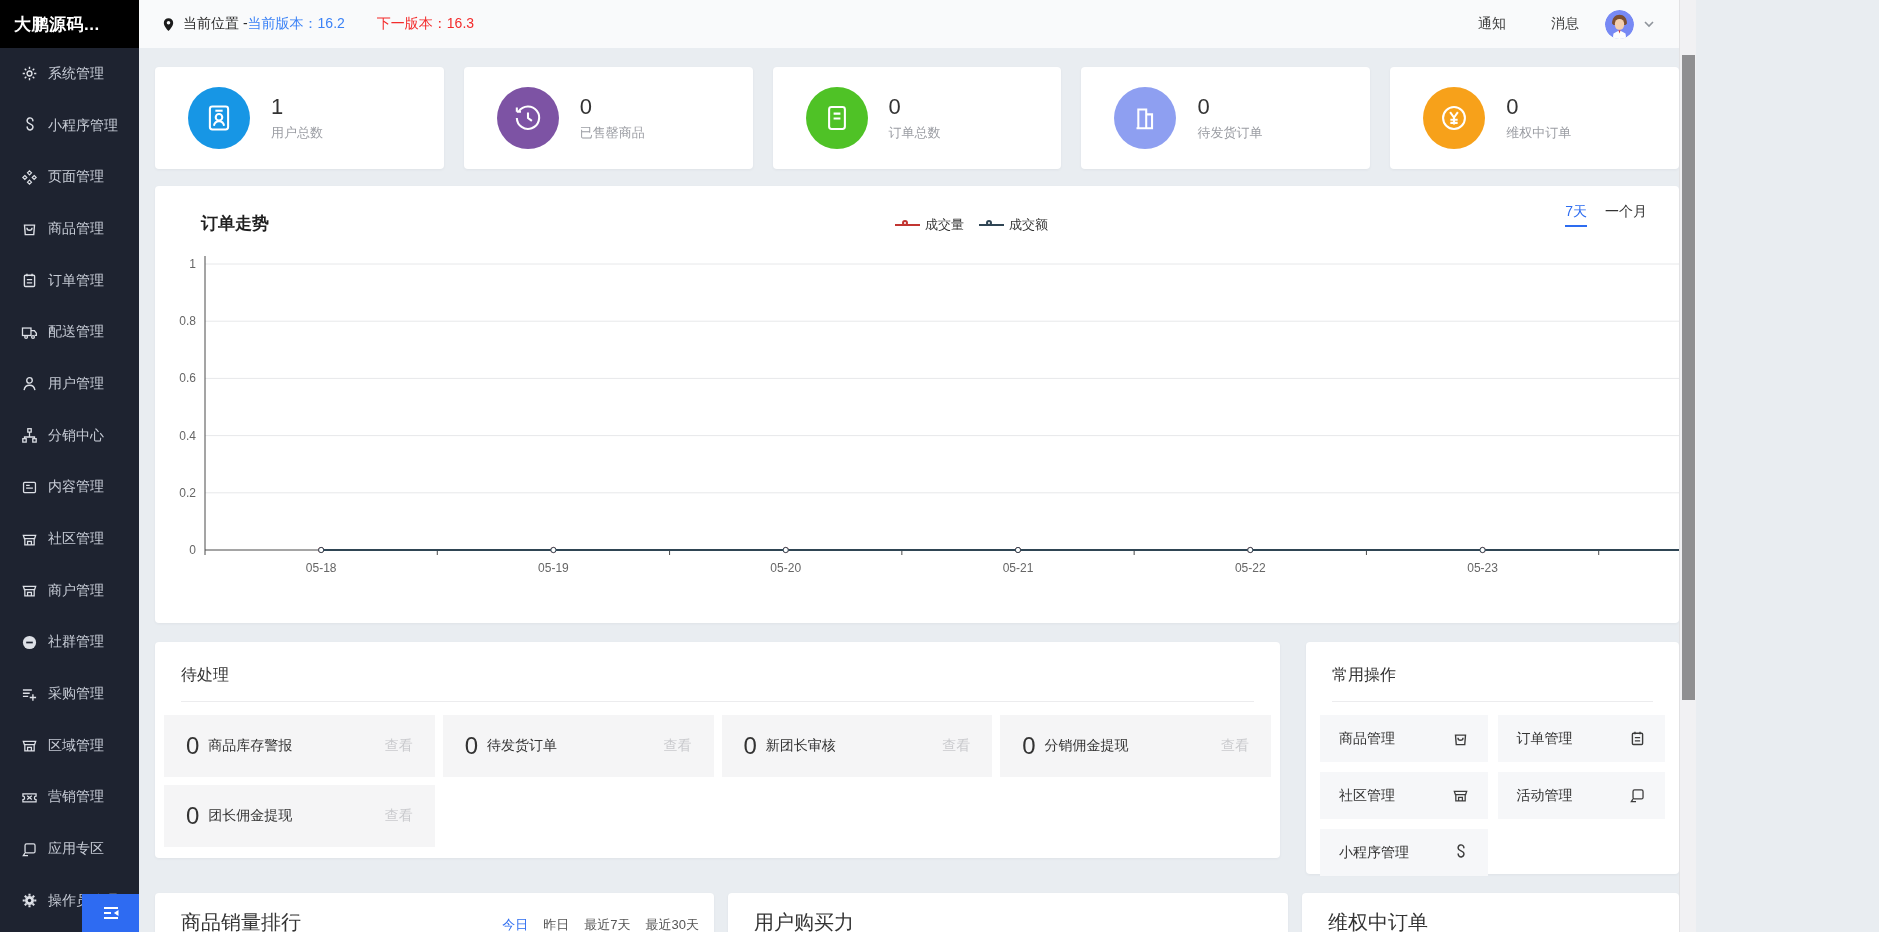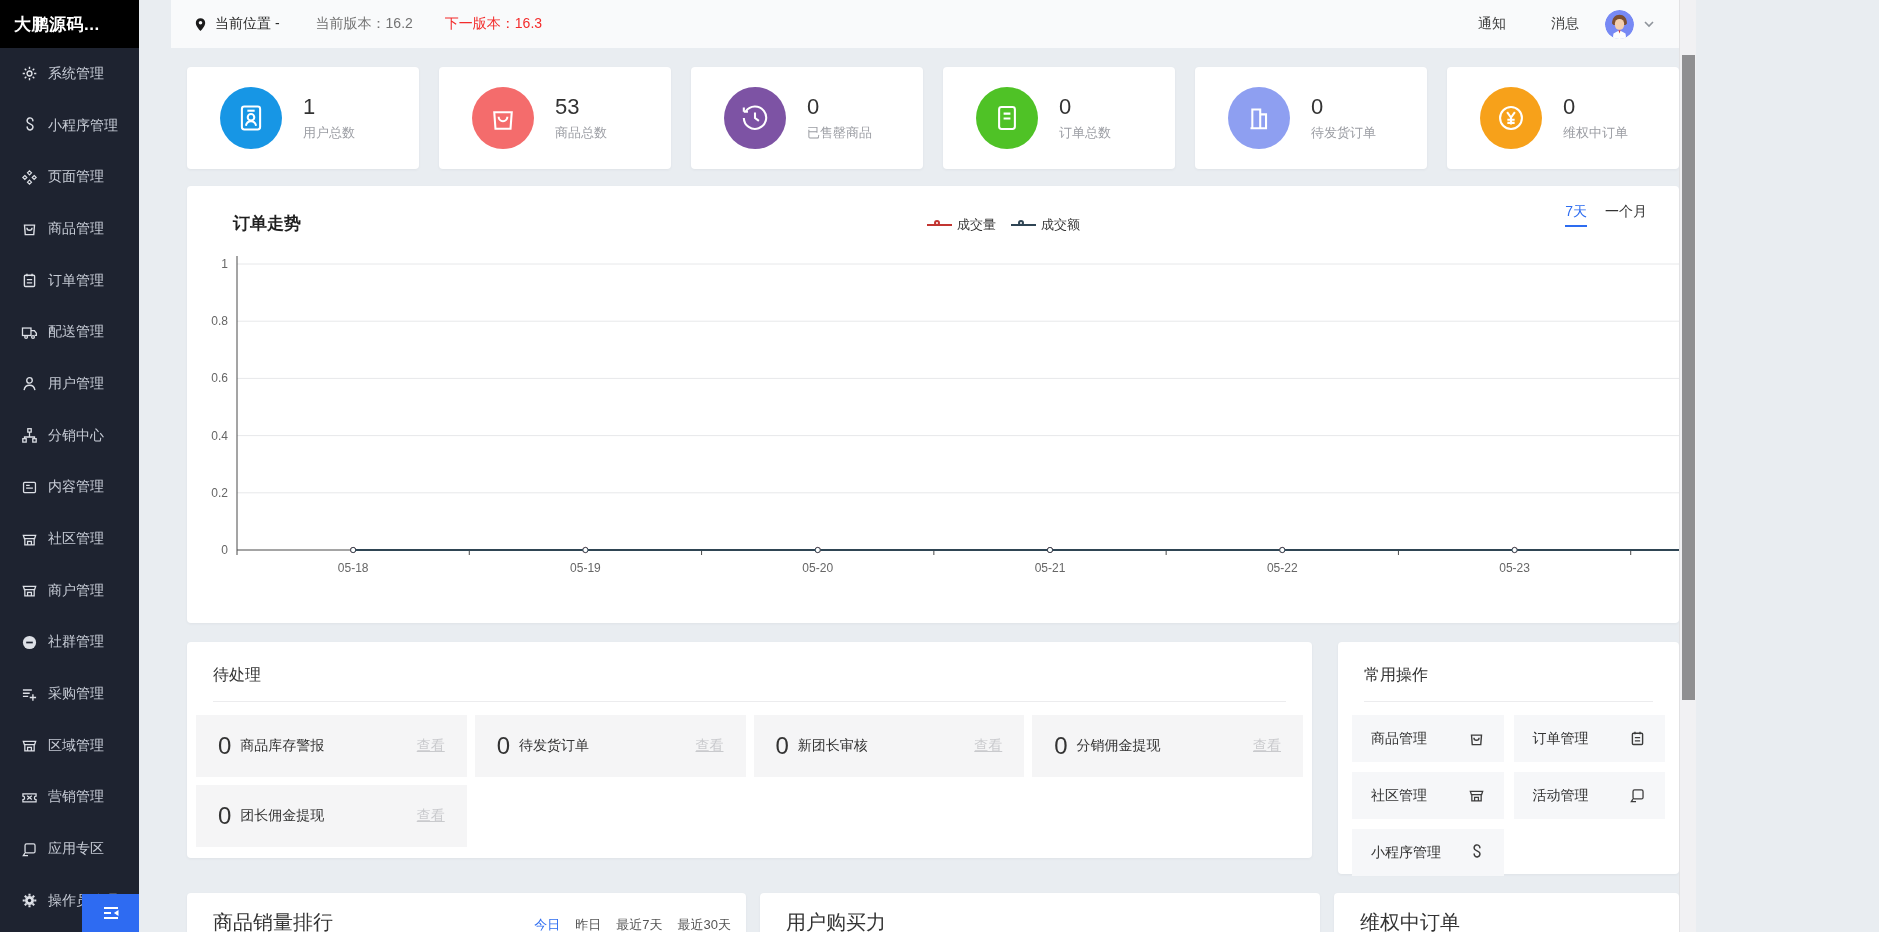--- a/index.html
+++ b/index.html
@@ -14,25 +14,25 @@
   .menu { display:flex; flex-direction:column;text-align:right; }
   .menu-item { height:51.7px; display:flex; align-items:center; padding-left:21px; color:#c7ccd6;
                font-size:14px; cursor:pointer; white-space:nowrap; }
   .mi { width:17px; height:17px; display:flex; margin-right:10px; color:#dde0e6; flex:none; }
   .mi svg { width:17px; height:17px; }
   .collapse-btn { position:absolute; right:0; bottom:0; width:57px; height:38px; background:#2e6bf2;
                   border:none; display:flex; align-items:center; justify-content:center; cursor:pointer; }
   .collapse-btn svg { width:22px; height:22px; }
 
   
-  .main { flex:1; display:flex; flex-direction:column; min-width:0;padding-left:32px; }
+  .main { flex:1; display:flex; flex-direction:column; min-width:0; }
   .topbar { height:48px; background:#f9fafb; display:flex; align-items:center; padding:0 40px 0 22px; }
   .loc { display:flex; align-items:center; font-size:14px; color:#2b2b2b; }
   .loc svg { width:15px; height:15px; margin-right:7px; }
-  .ver-cur { color:#737373; font-size:14px; margin-left:36px; }
+  .ver-cur { color:#3b82f6; font-size:14px; }
   .ver-next { color:#f32c2c; font-size:14px; margin-left:32px; }
   .topbar-right { margin-left:auto; display:flex; align-items:center; }
   .tb-link { font-size:14px; color:#404040; cursor:pointer; }
   .tb-link + .tb-link { margin-left:45px; }
   .avatar { width:29px; height:29px; border-radius:50%; overflow:hidden; margin-left:26px; cursor:pointer; flex:none; }
   .chev { margin-left:8px; color:#8f949b; display:flex; cursor:pointer; }
   .chev svg { width:14px; height:14px; }
 
   .content { height:884px; background:#e9edf1; padding:19px 17px 0 16px; overflow:hidden; position:relative; }
   .card { background:#fff; border-radius:4px; box-shadow:0 1px 3px rgba(30,40,60,.05); }
@@ -64,21 +64,21 @@
   
   .mid-row { display:flex; gap:26px; margin-top:19px; align-items:flex-start; }
   .pending-card { width:1125px; height:216px; flex:none; }
   .ops-card { flex:1; height:232px; }
   .card-head { font-size:16px; color:#333; padding:23px 26px 15px; }
   .divider { border-bottom:1px solid #ececee; margin:0 26px; }
   .pending-grid { display:grid; grid-template-columns:repeat(4,1fr); gap:8px; padding:13px 9px 0; }
   .pending-tile { height:62px; background:#f5f5f6; display:flex; align-items:center; padding:0 22px; }
   .p-num { font-size:24px; color:#333; }
   .p-label { font-size:14px; color:#333; margin-left:9px; }
-  .p-view { margin-left:auto; color:#c9cacd; font-size:14px; cursor:pointer;text-decoration:underline; }
+  .p-view { margin-left:auto; color:#c9cacd; font-size:14px; cursor:pointer; }
   .ops-grid { display:grid; grid-template-columns:repeat(2,1fr); gap:10px; padding:13px 14px 0; }
   .op-item { height:47px; background:#f6f7f9; display:flex; align-items:center; padding:0 19px;
              font-size:14px; color:#333; cursor:pointer; }
   .op-icon { margin-left:auto; color:#3c3c3c; display:flex; }
   .op-icon svg { width:17px; height:17px; }
 
   
   .bottom-row { display:flex; gap:14px; margin-top:19px; }
   .b-card { height:110px; padding:16px 15px 0 26px; }
   .b1 { width:559px; flex:none; } .b2 { width:560px; flex:none; } .b3 { flex:1; }
@@ -432,31 +432,20 @@
       <div class="stats-row">
         <div class="card stat-card">
           <span class="stat-icon" style="background-color: rgb(23, 150, 229);">
               <svg>
                 <use href="#s-idcard"></use>
               </svg>
             </span>
           <div>
               <div class="stat-value">1</div>
                <div class="stat-label">用户总数</div>
-            </div>
-        </div>
-        <div class="card stat-card">
-          <span class="stat-icon" style="background-color: rgb(244, 108, 108);">
-              <svg>
-                <use href="#s-bigbag"></use>
-              </svg>
-            </span>
-          <div>
-              <div class="stat-value">53</div>
-               <div class="stat-label">商品总数</div>
             </div>
         </div>
         <div class="card stat-card">
           <span class="stat-icon" style="background-color: rgb(125, 83, 164);">
               <svg>
                 <use href="#s-clockh"></use>
               </svg>
             </span>
           <div>
               <div class="stat-value">0</div>

